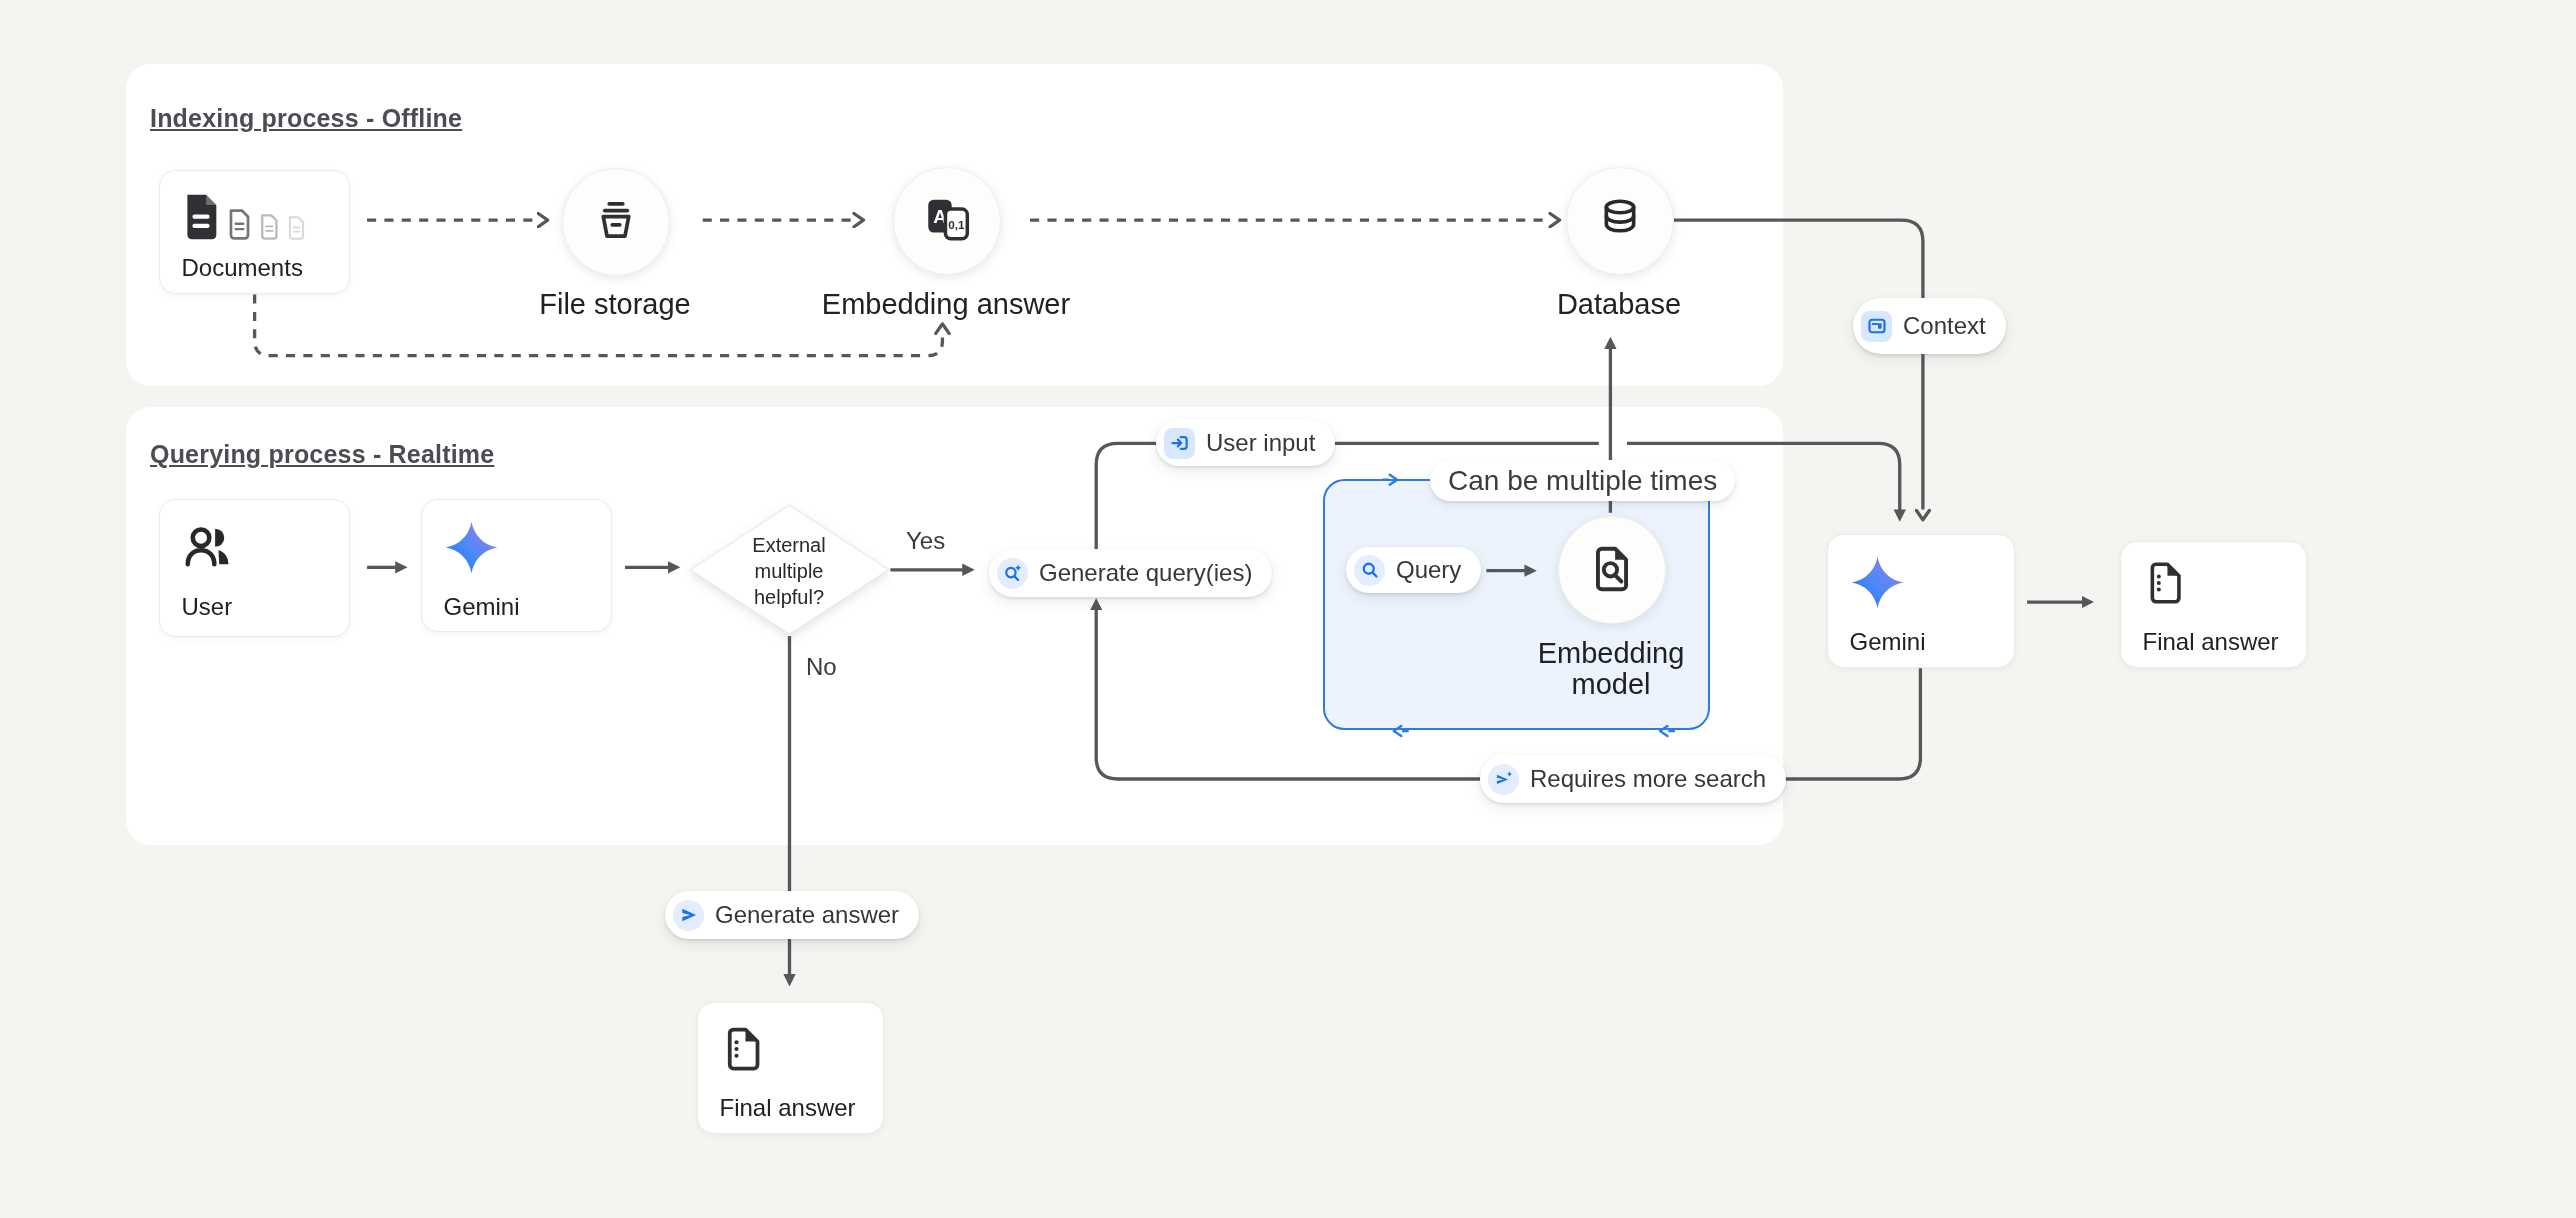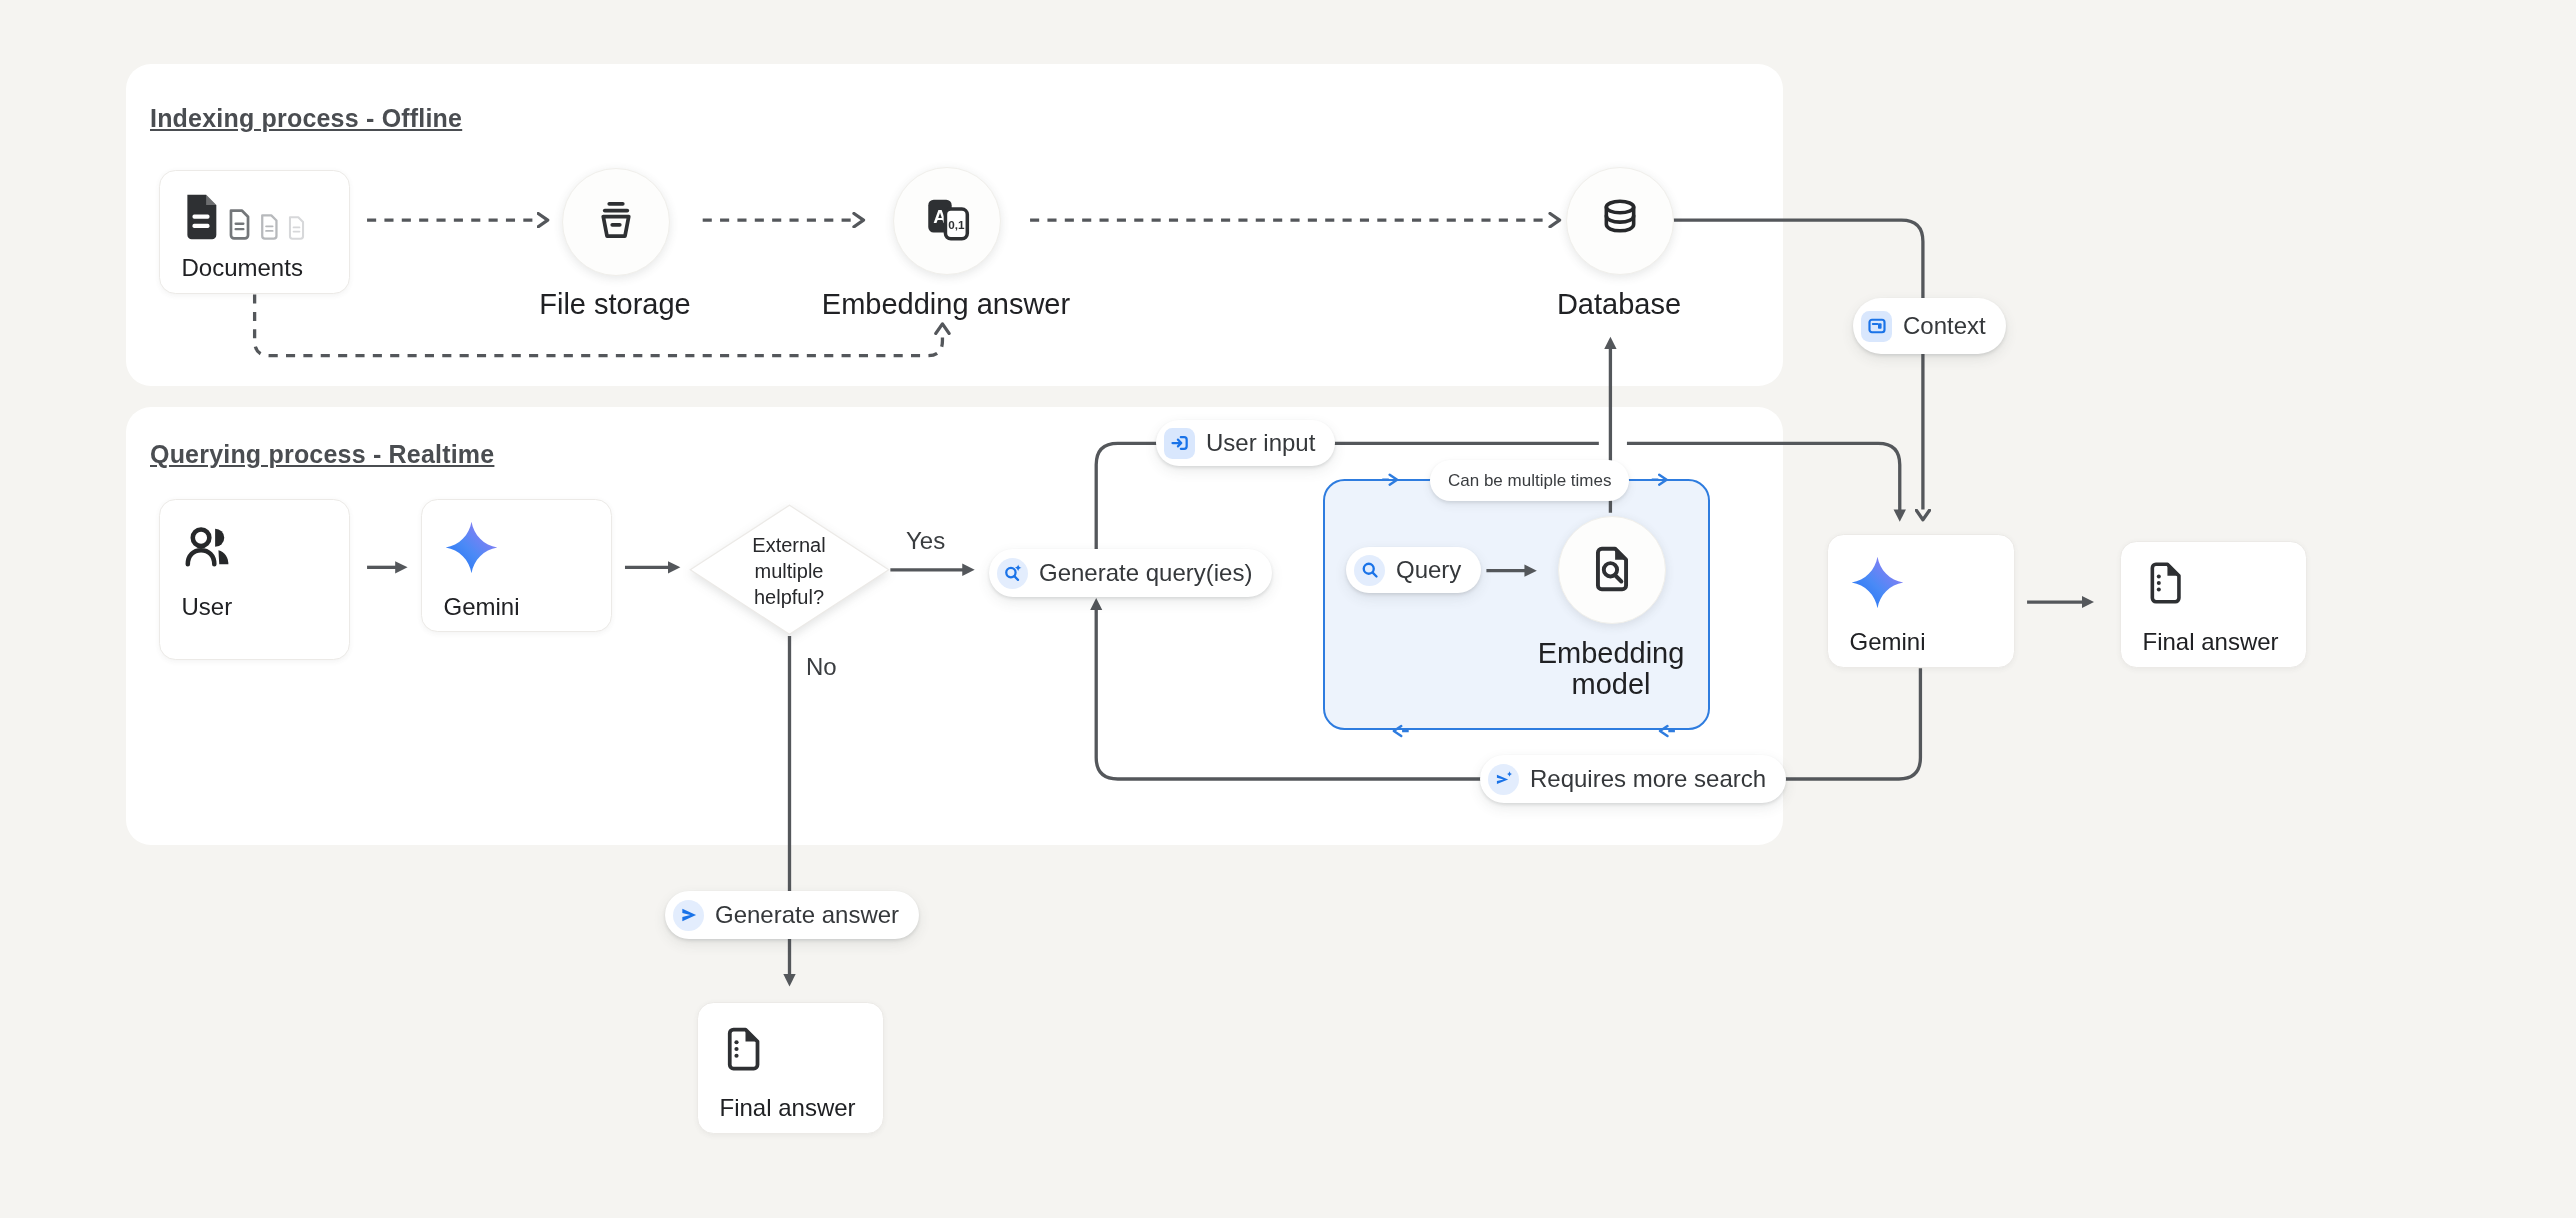--- a/index.html
+++ b/index.html
@@ -20,21 +20,21 @@
         display:flex;align-items:center;justify-content:center;}
   .clabel{position:absolute;width:298px;text-align:center;font-size:29px;font-weight:500;color:#202124;line-height:31px;}
   .pill{position:absolute;display:flex;align-items:center;gap:10.7px;background:#fff;border-radius:826px;
         box-shadow:0 1.7px 3.3px rgba(60,64,67,.14),0 5px 13.2px rgba(60,64,67,.10);
         padding:0 20px 0 8.3px;box-sizing:border-box;white-space:nowrap;}
   .pill .plabel{font-size:24px;color:#35383b;font-weight:500;}
   .chip{width:31px;height:31px;border-radius:50%;background:#e3edfd;display:flex;align-items:center;justify-content:center;flex:none;}
   .chip.sq{border-radius:8.3px;background:#d9e7fd;}
   .notepill{position:absolute;display:flex;align-items:center;background:#fff;border-radius:826px;
         box-shadow:0 1.7px 3.3px rgba(60,64,67,.12),0 4.1px 10px rgba(60,64,67,.08);
-        padding:0 18px;font-size:17px;font-weight:500;color:#3a3d40;white-space:nowrap;}
+        padding:0 18px;font-size:28px;font-weight:500;color:#3a3d40;white-space:nowrap;}
   .loopbox{position:absolute;background:#edf3fc;border:2.5px solid #2e7cdf;border-radius:21.5px;box-sizing:border-box;}
   .dtext{position:absolute;text-align:center;font-size:20px;line-height:26px;color:#28292c;font-weight:500;}
   .elabel{position:absolute;font-size:24px;font-weight:500;color:#3a3d40;}
   svg.layer{position:absolute;left:0;top:0;}
 </style>
 </head>
 <body>
 
 <div class="panel" style="left:126px;top:64px;width:1657px;height:322px;"></div>
 <div class="panel" style="left:126px;top:407px;width:1657px;height:438px;"></div>
@@ -166,21 +166,21 @@
   <span class="chip sq">
     <svg width="20" height="20" viewBox="0 0 24 24">
         <rect x="3" y="4.5" width="18" height="15" rx="3" fill="none" stroke="#1a73e8" stroke-width="2.6"></rect>
         <path d="M7 9.5 h5.5" stroke="#1a73e8" stroke-width="2.4" stroke-linecap="round"></path>
         <rect x="13.2" y="8.8" width="4.3" height="6.6" rx="1" fill="#1a73e8"></rect>
       </svg>
   </span>
   <span class="plabel">Context</span>
 </div>
 
-<div class="nbox" style="left:159px;top:499px;width:191px;height:161px;">
+<div class="nbox" style="left:159px;top:499px;width:191px;height:138px;">
   <div class="nicon" style="top:21.5px;">
     <svg width="53" height="53" viewBox="0 0 64 64">
         <g fill="none" stroke="#26282a" stroke-width="5.5" stroke-linecap="round">
           <circle cx="23" cy="19" r="10"></circle>
           <path d="M7 51 c0 -11 7 -17 16 -17 s16 6 16 17"></path>
         </g>
         <path d="M40 8 a11 11 0 0 1 0 22 z" fill="#26282a"></path>
         <path d="M44 34 c8 2 12 9 12 17 h-11 z" fill="#26282a"></path>
       </svg>
   </div>

